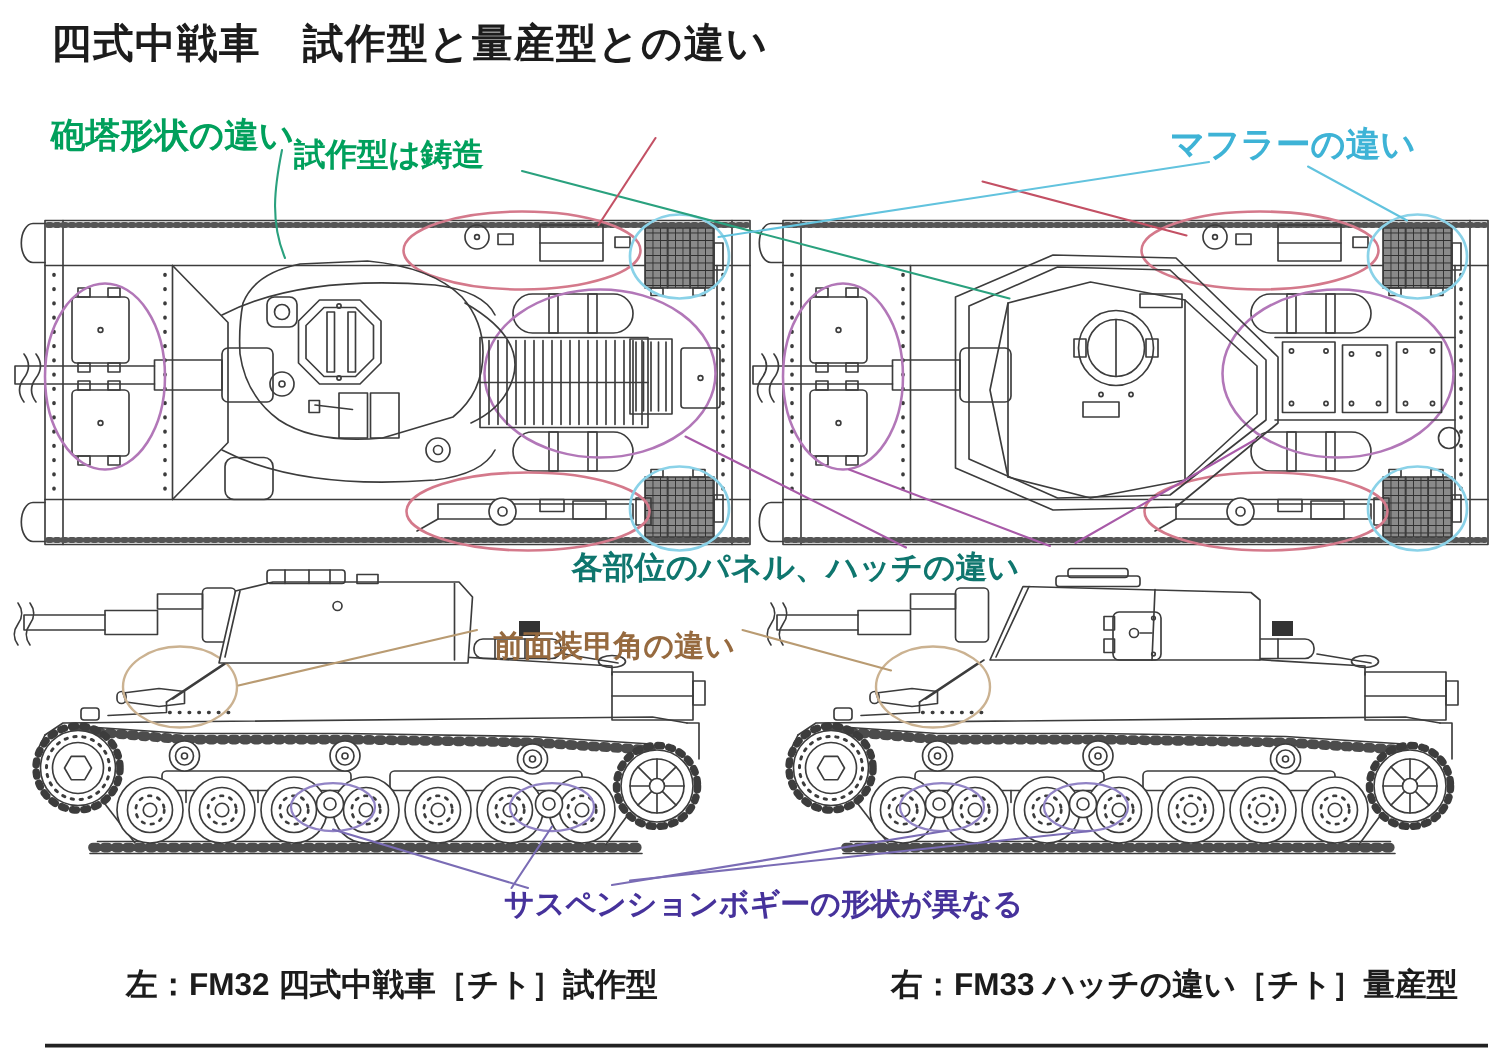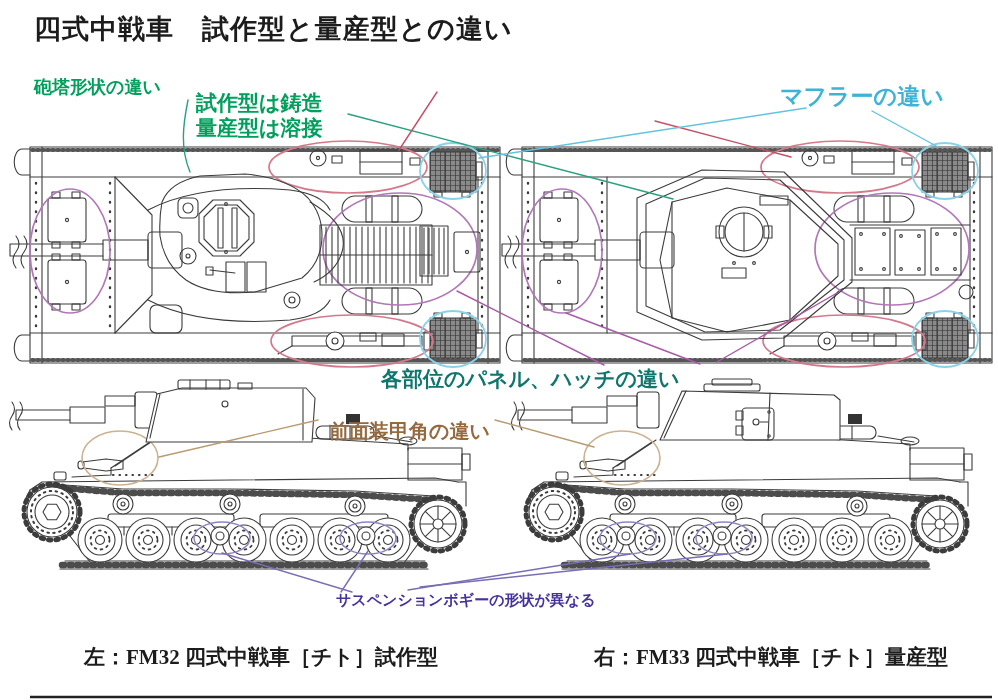--- a/index.html
+++ b/index.html
@@ -1,28 +1,28 @@
 <!DOCTYPE html>
 <html><head>
 <meta charset="utf-8">
 <style>
   html,body{margin:0;padding:0;background:#ffffff;}
   #stage{position:relative;width:996px;height:700px;background:#ffffff;overflow:hidden;
-         font-family:Liberation Serif, serif;}
+         font-family:Liberation Sans, sans-serif;}
   #art{position:absolute;left:0;top:0;}
   .lbl{position:absolute;font-weight:bold;white-space:nowrap;line-height:1.18;}
   #title{left:34px;top:14px;font-size:27px;color:#1c1c1c;letter-spacing:1px;}
-  #lbl-turret{left:34px;top:77px;font-size:18px;}
+  #lbl-turret{left:34px;top:77px;font-size:23px;}
   #lbl-method{left:196px;top:91px;font-size:21px;line-height:25px;}
   #lbl-hull{left:434px;top:81px;font-size:20px;line-height:24px;}
   #lbl-hull .l2{font-size:19px;}
   #lbl-muffler{left:780px;top:83px;font-size:23px;}
   #lbl-panels{left:381px;top:367px;font-size:21px;}
   #lbl-armor{left:329px;top:403px;font-size:20px;margin-top:17px;}
-  #lbl-susp{left:336px;top:592px;font-size:15px;}
+  #lbl-susp{left:336px;top:592px;font-size:20px;}
   .caption{font-size:21px;color:#1c1c1c;font-weight:bold;}
   #cap-left{left:84px;top:645px;}
   #cap-right{left:594px;top:645px;}
 </style>
 </head>
 <body>
 
 <div id="stage">
 
 <svg id="art" width="998" height="700" viewBox="0 0 998 700">
@@ -347,28 +347,27 @@
 
   <line x1="30" y1="697" x2="992" y2="697" stroke="#222" stroke-width="2.5"></line>
 </svg>
 
 <div class="lbl" id="title">四式中戦車　試作型と量産型との違い</div>
 
 <div class="lbl" id="lbl-turret" style="color: rgb(0, 160, 92);">砲塔形状の違い</div>
 
 <div class="lbl" id="lbl-method" style="color: rgb(0, 160, 92);">
   <div>試作型は鋳造</div>
-  <div>量産型は溶接</div>
 </div>
 
 
 <div class="lbl" id="lbl-muffler" style="color: rgb(62, 179, 214);">マフラーの違い</div>
 
 <div class="lbl" id="lbl-panels" style="color: #0f766e;">各部位のパネル、ハッチの違い</div>
 
 <div class="lbl" id="lbl-armor" style="color: rgb(150, 106, 63);">前面装甲角の違い</div>
 
 <div class="lbl" id="lbl-susp" style="color: rgb(70, 50, 155);">サスペンションボギーの形状が異なる</div>
 
 <div class="lbl caption" id="cap-left">左：FM32 四式中戦車［チト］試作型</div>
-<div class="lbl caption" id="cap-right">右：FM33 四式中戦車［チト］量産型</div>
+<div class="lbl caption" id="cap-right">右：FM33 ハッチの違い［チト］量産型</div>
 
 </div>
 
 </body></html>

